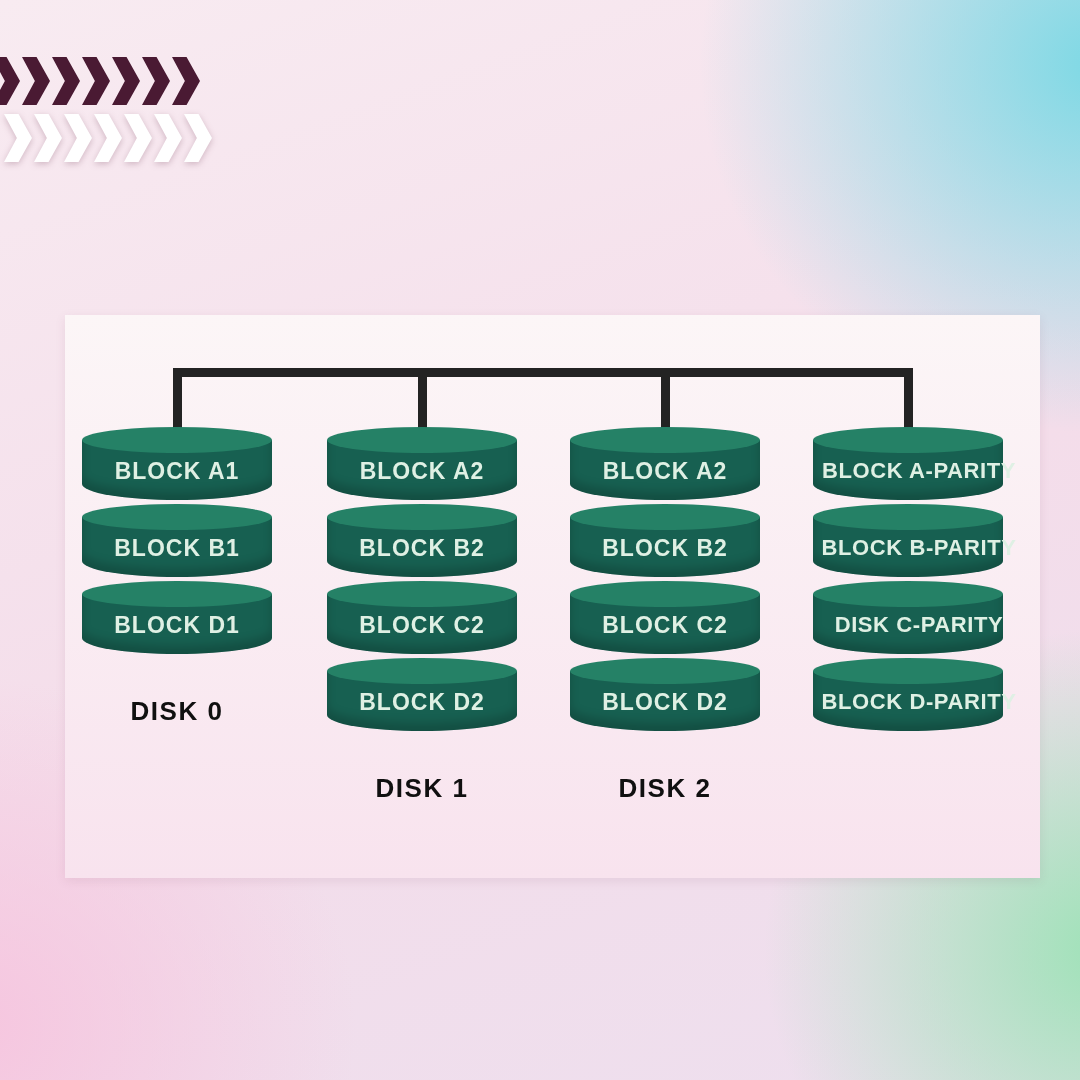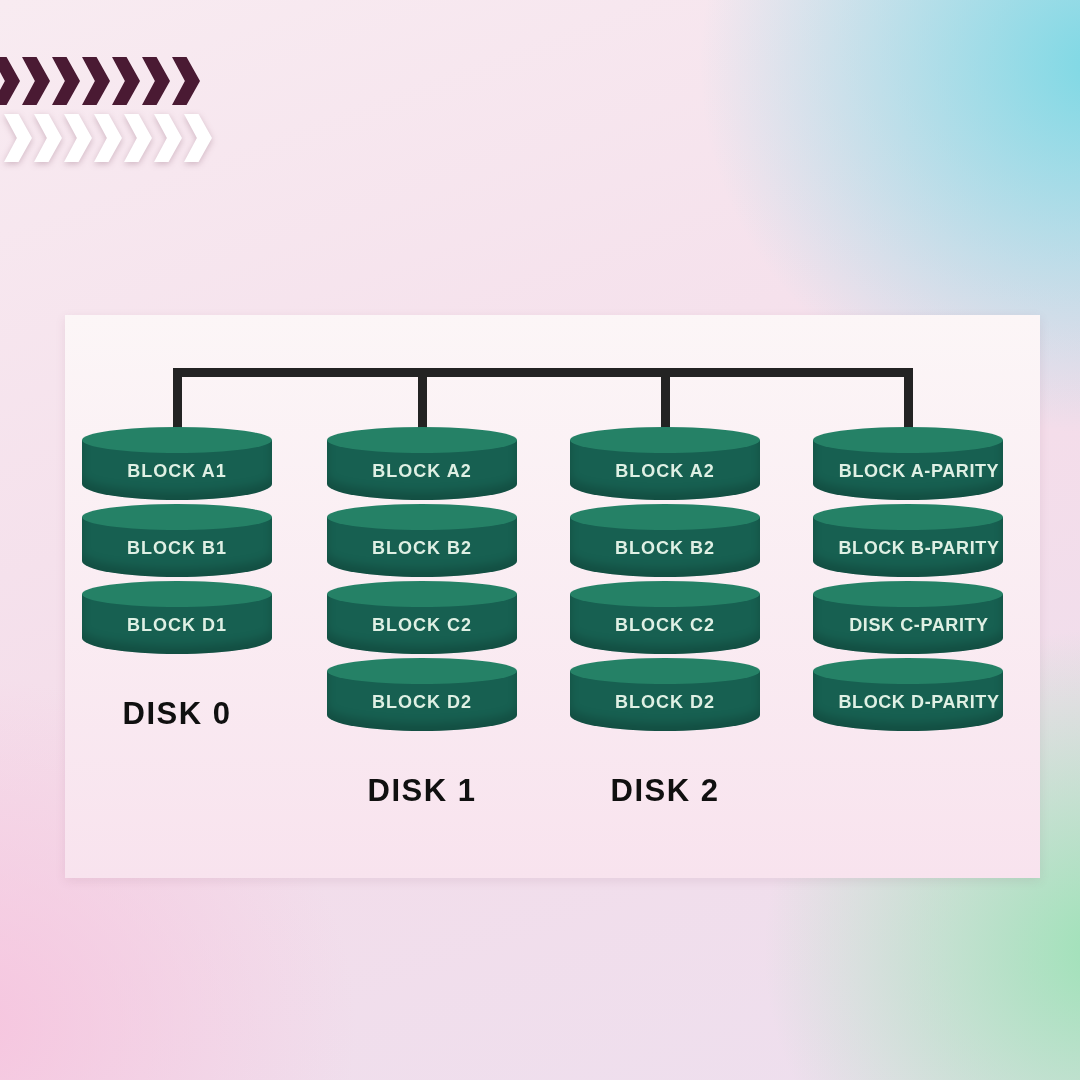--- a/index.html
+++ b/index.html
@@ -93,33 +93,33 @@
   .cyl .block-label {
     position: absolute;
     inset: 0;
     display: flex;
     align-items: center;
     justify-content: center;
     padding-top: 2px;
     z-index: 1;
     color: var(--cylinder-text, #dff0e4);
     font-weight: bold;
-    font-size: 18px;
+    font-size: 23px;
     letter-spacing: 1px;
     white-space: nowrap;
   }
   .disk.parity .cyl .block-label {
-    font-size: 18px;
+    font-size: 22px;
     letter-spacing: 0.6px;
     margin-left: 22px;
   }
 
   .disk-label {
     margin-top: 42px;
-    font-size: 31px;
+    font-size: 26px;
     font-weight: bold;
     letter-spacing: 1.5px;
     color: var(--disk-label, #101010);
   }
 </style>
 </head>
 <body>
 
 <div class="chevrons">
   <div class="chevron-row dark">

